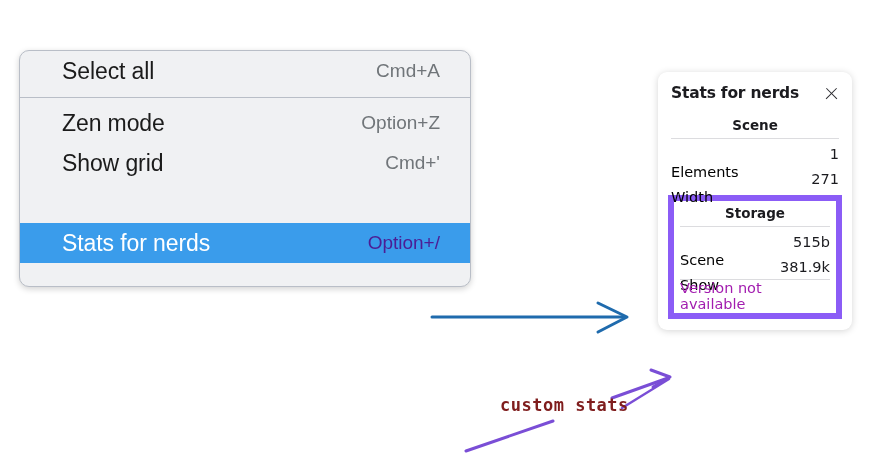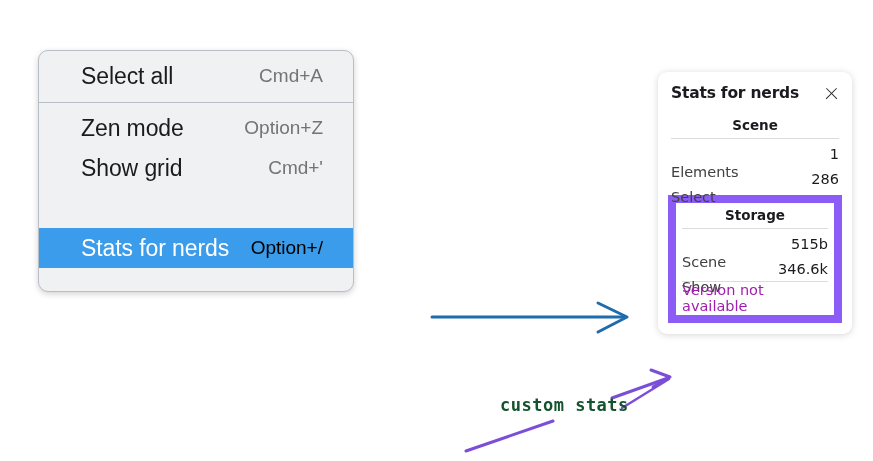--- a/index.html
+++ b/index.html
@@ -11,29 +11,28 @@
     height: 461px;
     background: #ffffff;
     font-family: "Liberation Sans", sans-serif;
     overflow: hidden;
     position: relative;
   }
 
   
   #context-menu {
     position: absolute;
-    left: 38px;
+    left: 19px;
     top: 50px;
-    width: 316px;
+    width: 452px;
     background: #f0f1f3;
     border: 1px solid #b9bec7;
     border-radius: 10px;
     box-shadow: 0 2px 6px rgba(0,0,0,0.18);
     box-sizing: border-box;
-    padding-top: 5px;
     padding-bottom: 23px;
     overflow: hidden;
   }
   .menu-group {
     padding: 0;
   }
   .menu-sep {
     height: 1px;
     background: #b9bec7;
     margin: 6px 0 5px 0;
@@ -54,21 +53,21 @@
   }
   .menu-item .shortcut {
     font-size: 19px;
     color: #707579;
     white-space: nowrap;
   }
   .menu-item.selected {
     background: #3a9ceb;
   }
   .menu-item.selected .label { color: #ffffff; }
-  .menu-item.selected .shortcut { color: #000000; }
+  .menu-item.selected .shortcut { color: #4c1d95; }
 
   
   #stats-panel {
     position: absolute;
     left: 658px;
     top: 72px;
     width: 194px;
     background: #ffffff;
     border-radius: 9px;
     box-shadow: 0 1px 7px rgba(0,0,0,0.17);
@@ -124,54 +123,54 @@
     margin-bottom: 2px;
   }
   .stat-row {
     display: flex;
     align-items: center;
     justify-content: space-between;
     height: 25px;
     font-size: 14.5px;
     color: #2b2b2f;
   }
-  .stat-row .k { color: #404040; margin-top: 36px; }
+  .stat-row .k { color: #000000; margin-top: 36px; }
   .stat-row .v { color: #1b1b1f; }
   .stat-single {
     font-size: 14.5px;
     color: #a21caf;
     height: 27px;
     display: flex;
     align-items: center;
   }
 
   
   #custom-stats-box {
-    border: 8px solid #8b5cf6;
+    border: 6px solid #8b5cf6;
     margin: 4px 0 0 0;
     padding: 3px 4px 4px 4px;
     box-sizing: border-box;
   }
   #custom-stats-box .section { padding: 0 2px; }
 
   
   #annotations {
     position: absolute;
     left: 0; top: 0;
     width: 873px; height: 461px;
     pointer-events: none;
   }
   #annotation-label {
     position: absolute;
     left: 500px;
     top: 395px;
     font-family: "DejaVu Sans Mono", monospace;
     font-size: 17px;
     font-weight: bold;
-    color: #14532d;
+    color: #7f1d1d;
     letter-spacing: 0.5px;
     white-space: nowrap;
   }
 </style>
 </head>
 <body>
 
 <div id="context-menu">
 
   <div class="menu-group">
@@ -210,37 +209,37 @@
   </div>
 
   <div class="section">
     <div class="section-title">Scene</div>
     <div class="section-rule"></div>
     <div class="stat-row">
       <span class="k">Elements</span>
       <span class="v">1</span>
     </div>
     <div class="stat-row">
-      <span class="k">Select</span>
-      <span class="v">286</span>
+      <span class="k">Width</span>
+      <span class="v">271</span>
     </div>
   </div>
 
   <div id="custom-stats-box">
 
     <div class="section">
       <div class="section-title">Storage</div>
       <div class="section-rule"></div>
       <div class="stat-row">
         <span class="k">Scene</span>
         <span class="v">515b</span>
       </div>
       <div class="stat-row">
         <span class="k">Show</span>
-        <span class="v">346.6k</span>
+        <span class="v">381.9k</span>
       </div>
     </div>
 
     <div class="section">
       <div class="section-rule"></div>
       <div class="stat-single">Version not available</div>
     </div>
 
   </div>
 

